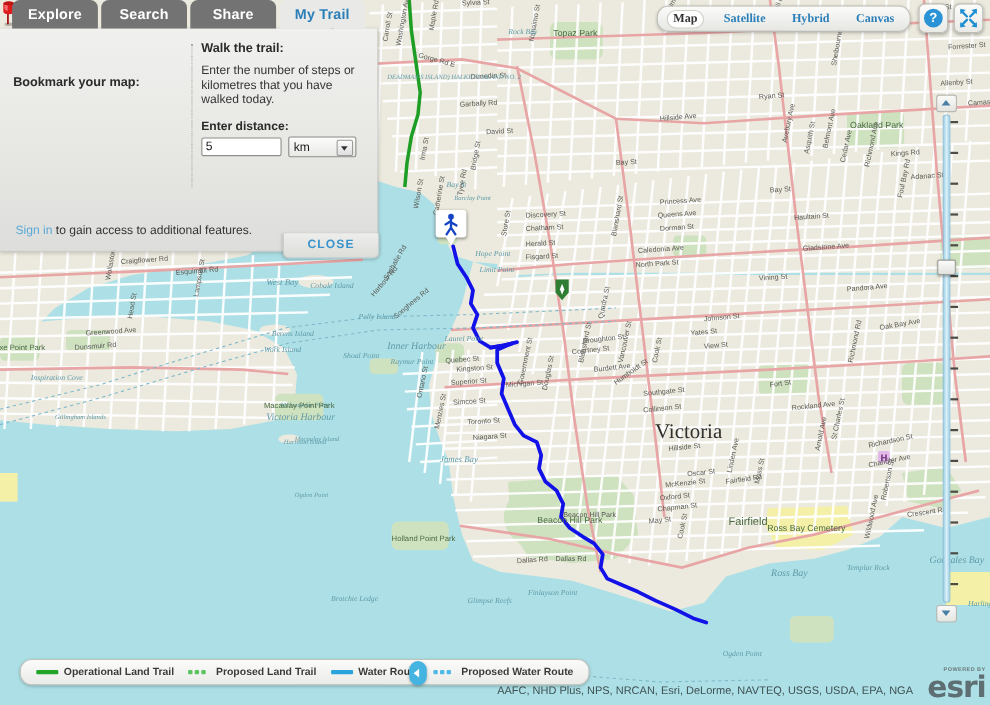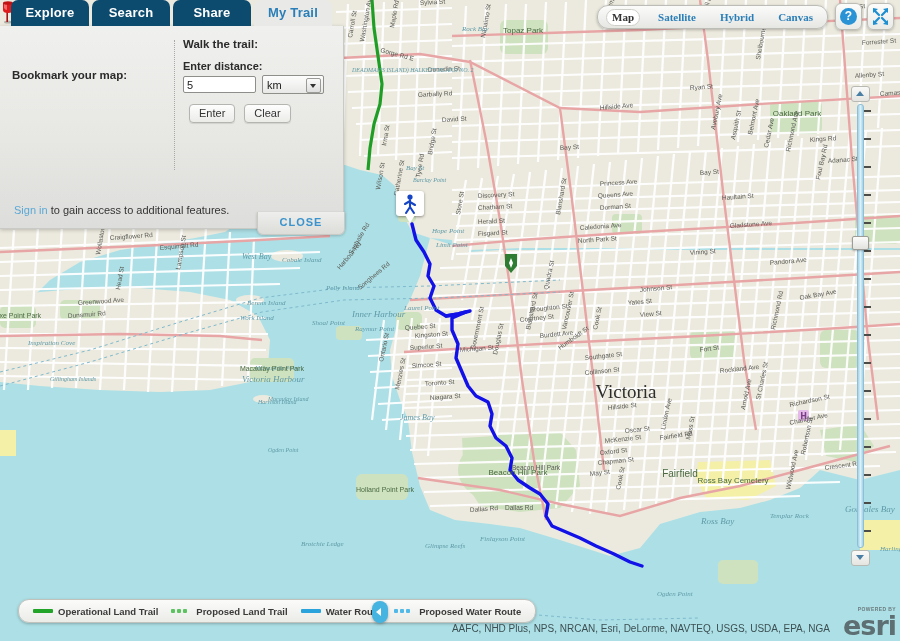--- a/index.html
+++ b/index.html
@@ -11,21 +11,21 @@
   #app{position:absolute;inset:0;overflow:hidden;}
 
   
   .map{position:absolute;inset:0;background:#ade0e6;}
   .map svg{position:absolute;inset:0;display:block;}
 
   
   .tabbar{position:absolute;left:0;top:0;width:345px;height:26px;z-index:30;}
   .tab{
     position:absolute;top:0;height:26px;line-height:25px;text-align:center;
-    font-size:13px;font-weight:bold;color:#ffffff;background:#0c4a6e;
+    font-size:13px;font-weight:bold;color:#ffffff;background:#737373;
     border-radius:7px 7px 0 0;letter-spacing:.2px;cursor:pointer;
   }
   .tab.t1{left:11px;width:78px;}
   .tab.t2{left:92px;width:78px;}
   .tab.t3{left:173px;width:78px;}
   .tab.active{background:#e9e9e7;color:#2a7fb8;left:254px;width:78px;}
 
   
   .panel{
     position:absolute;left:0;top:26px;width:343px;height:202px;z-index:29;
@@ -604,31 +604,28 @@
   <div class="panel">
     <div class="panel-inner">
       <div class="divider"></div>
 
       <div class="col-left">
         <p class="hd">Bookmark your map:</p>
       </div>
 
       <div class="col-right">
         <p class="hd">Walk the trail:</p>
+        <p class="bodytext">Enter the number of steps or kilometres that you have walked today.</p>
         <p class="lbl">Enter distance:</p>
         <div class="row-input">
           <input class="txtinput" type="text" value="5" style="">
           <div class="selwrap">
             <span class="selval">km</span>
             <span class="selbtn"></span>
           </div>
-        </div>
-        <div class="btnrow">
-          <button class="btn">Enter</button>
-          <button class="btn">Clear</button>
         </div>
       </div>
 
       <div class="signin-line">
         <span class="link">Sign in</span><span> to gain access to additional features.</span>
       </div>
     </div>
   </div>
   <div class="closebar">CLOSE</div>
 

